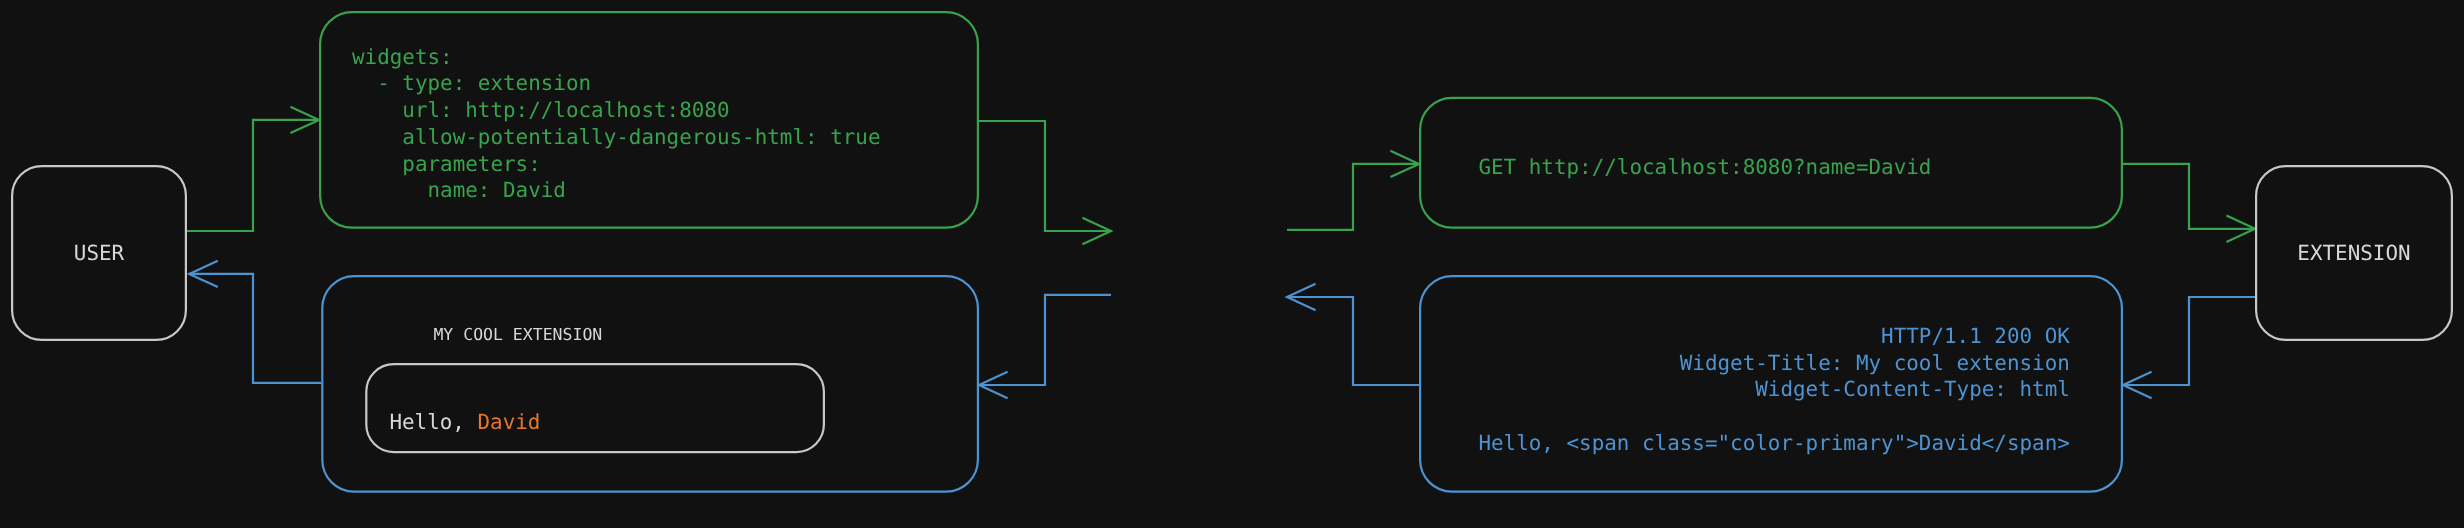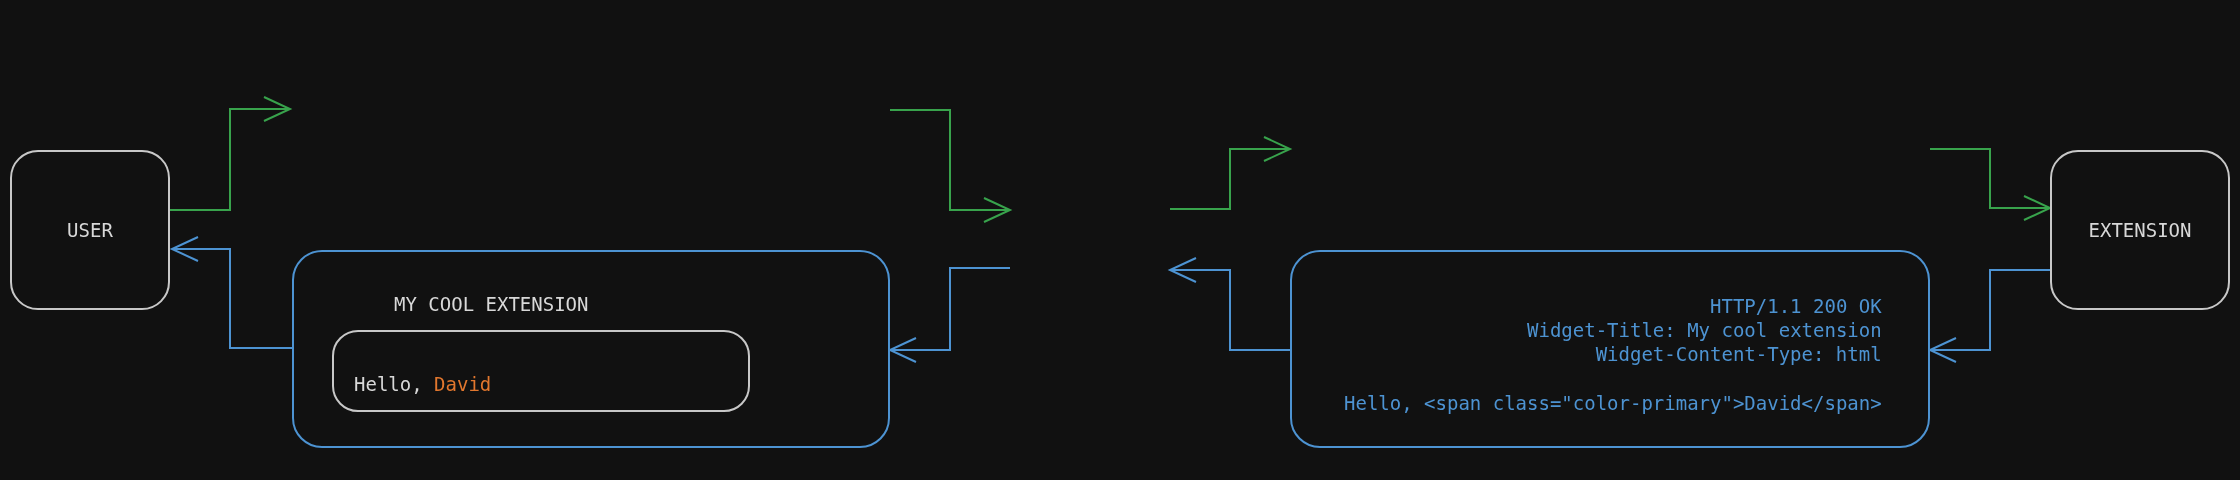--- a/index.html
+++ b/index.html
@@ -63,21 +63,21 @@
   #box-request  { left: 1290px; top: 88px;  width: 640px; height: 120px; }
   #box-request pre  { left: 52px; top: 50px; }
   #box-response { left: 1290px; top: 250px; width: 640px; height: 198px; }
   #box-response pre { left: 52px; top: 42px; text-align: right; }
 
   #box-widget   { left: 292px;  top: 250px; width: 598px; height: 198px; }
   #widget-title {
     position: absolute;
     left: 56px; top: 40px;
     color: var(--node-text);
-    font-size: 19px;
+    font-size: 15px;
     line-height: 24px;
     padding-left: 44px;
   }
   #widget-inner {
     position: absolute;
     left: 38px; top: 78px;
     width: 418px; height: 82px;
     border: 2px solid var(--node-border);
     border-radius: 26px;
   }
@@ -133,21 +133,32 @@
 
   <div class="node" id="node-user">
     <span>USER</span>
   </div>
 
 
   <div class="node" id="node-extension">
     <span>EXTENSION</span>
   </div>
 
+  <div class="codebox green" id="box-config">
+    <pre>widgets:
+  - type: extension
+    url: http://localhost:8080
+    allow-potentially-dangerous-html: true
+    parameters:
+      name: David</pre>
+  </div>
 
+  <div class="codebox green" id="box-request">
+    <pre>GET http://localhost:8080?name=David</pre>
+  </div>
 
   <div class="codebox blue" id="box-response">
     <pre>HTTP/1.1 200 OK
 Widget-Title: My cool extension
 Widget-Content-Type: html
 
 Hello, &lt;span class="color-primary"&gt;David&lt;/span&gt;</pre>
   </div>
 
   <div class="codebox blue" id="box-widget">

